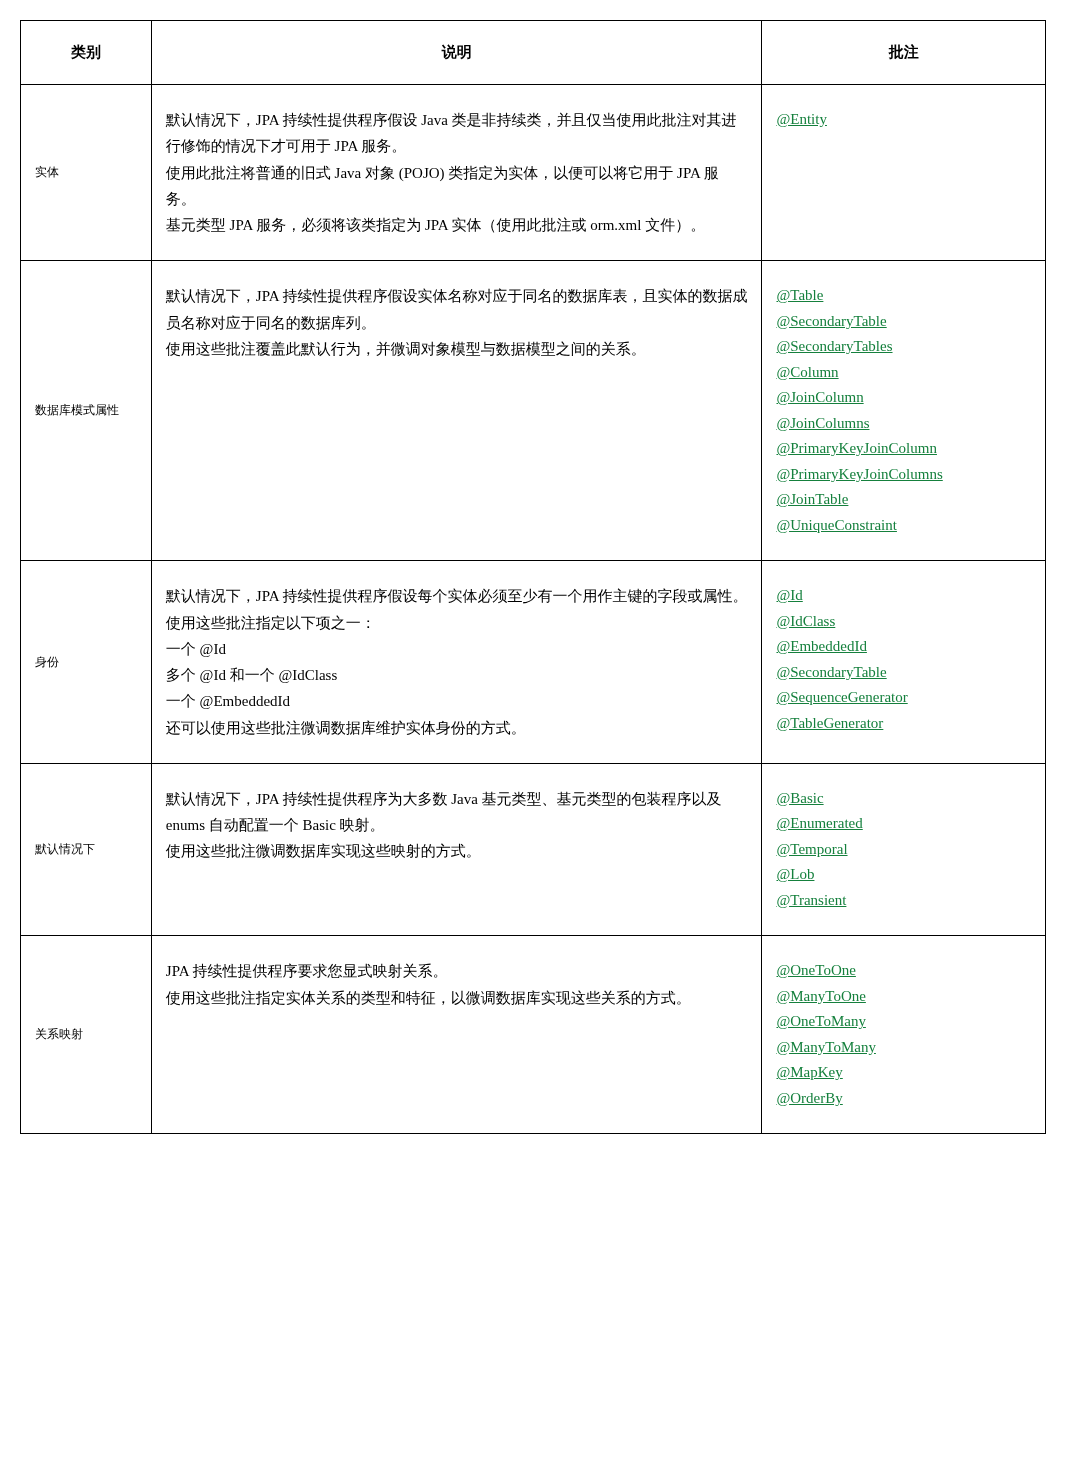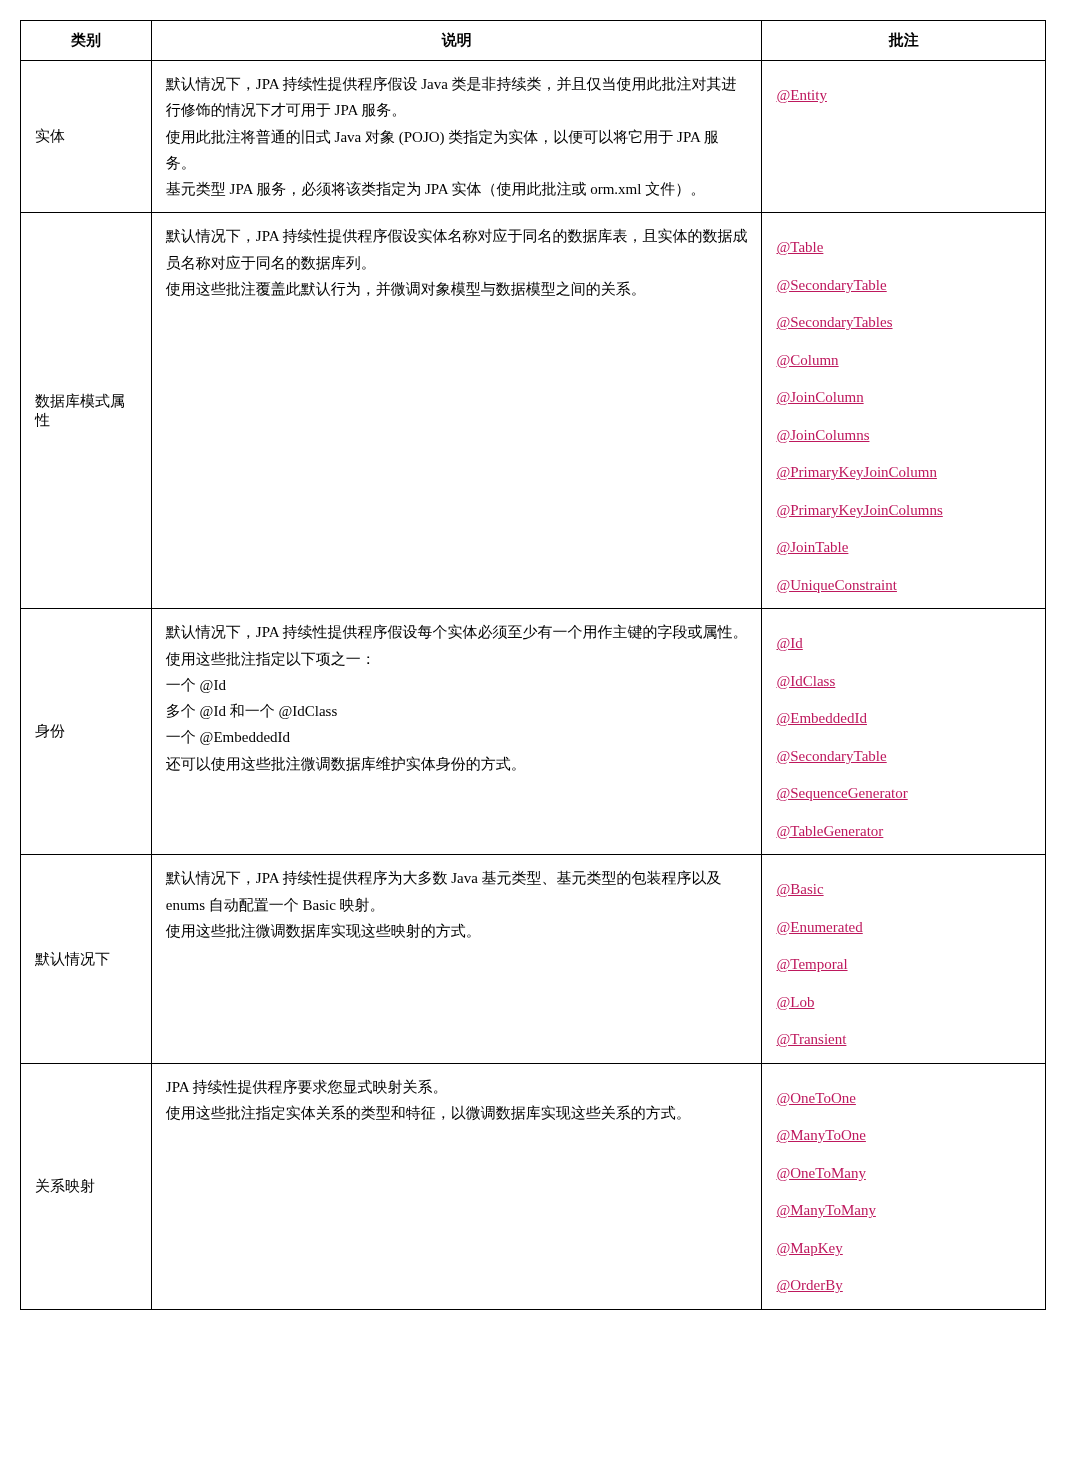--- a/index.html
+++ b/index.html
@@ -18,21 +18,21 @@
 
     table {
       border-collapse: collapse;
       width: 100%;
       max-width: 1026px;
       margin: 0 auto;
     }
 
     th, td {
       border: 1px solid #000;
-      padding: 10px 14px;
+      padding: 22px 14px;
       vertical-align: top;
     }
 
     thead th {
       font-weight: bold;
       font-size: 15px;
       background: #fff;
     }
 
     .col-category {
@@ -42,29 +42,28 @@
 
     .col-desc {
       width: 560px;
     }
 
     .col-annotation {
       width: 260px;
     }
 
     .annotation-link {
-      color: #be185d;
+      color: #15803d;
       text-decoration: underline;
       display: block;
       line-height: 1.7;
-      margin-top: 12px;
     }
 
     td.col-category {
-      font-size: 15px;
+      font-size: 12px;
     }
 
     td.col-desc {
       line-height: 1.75;
     }
 
     td.col-annotation {
       line-height: 1.75;
     }
   </style>

